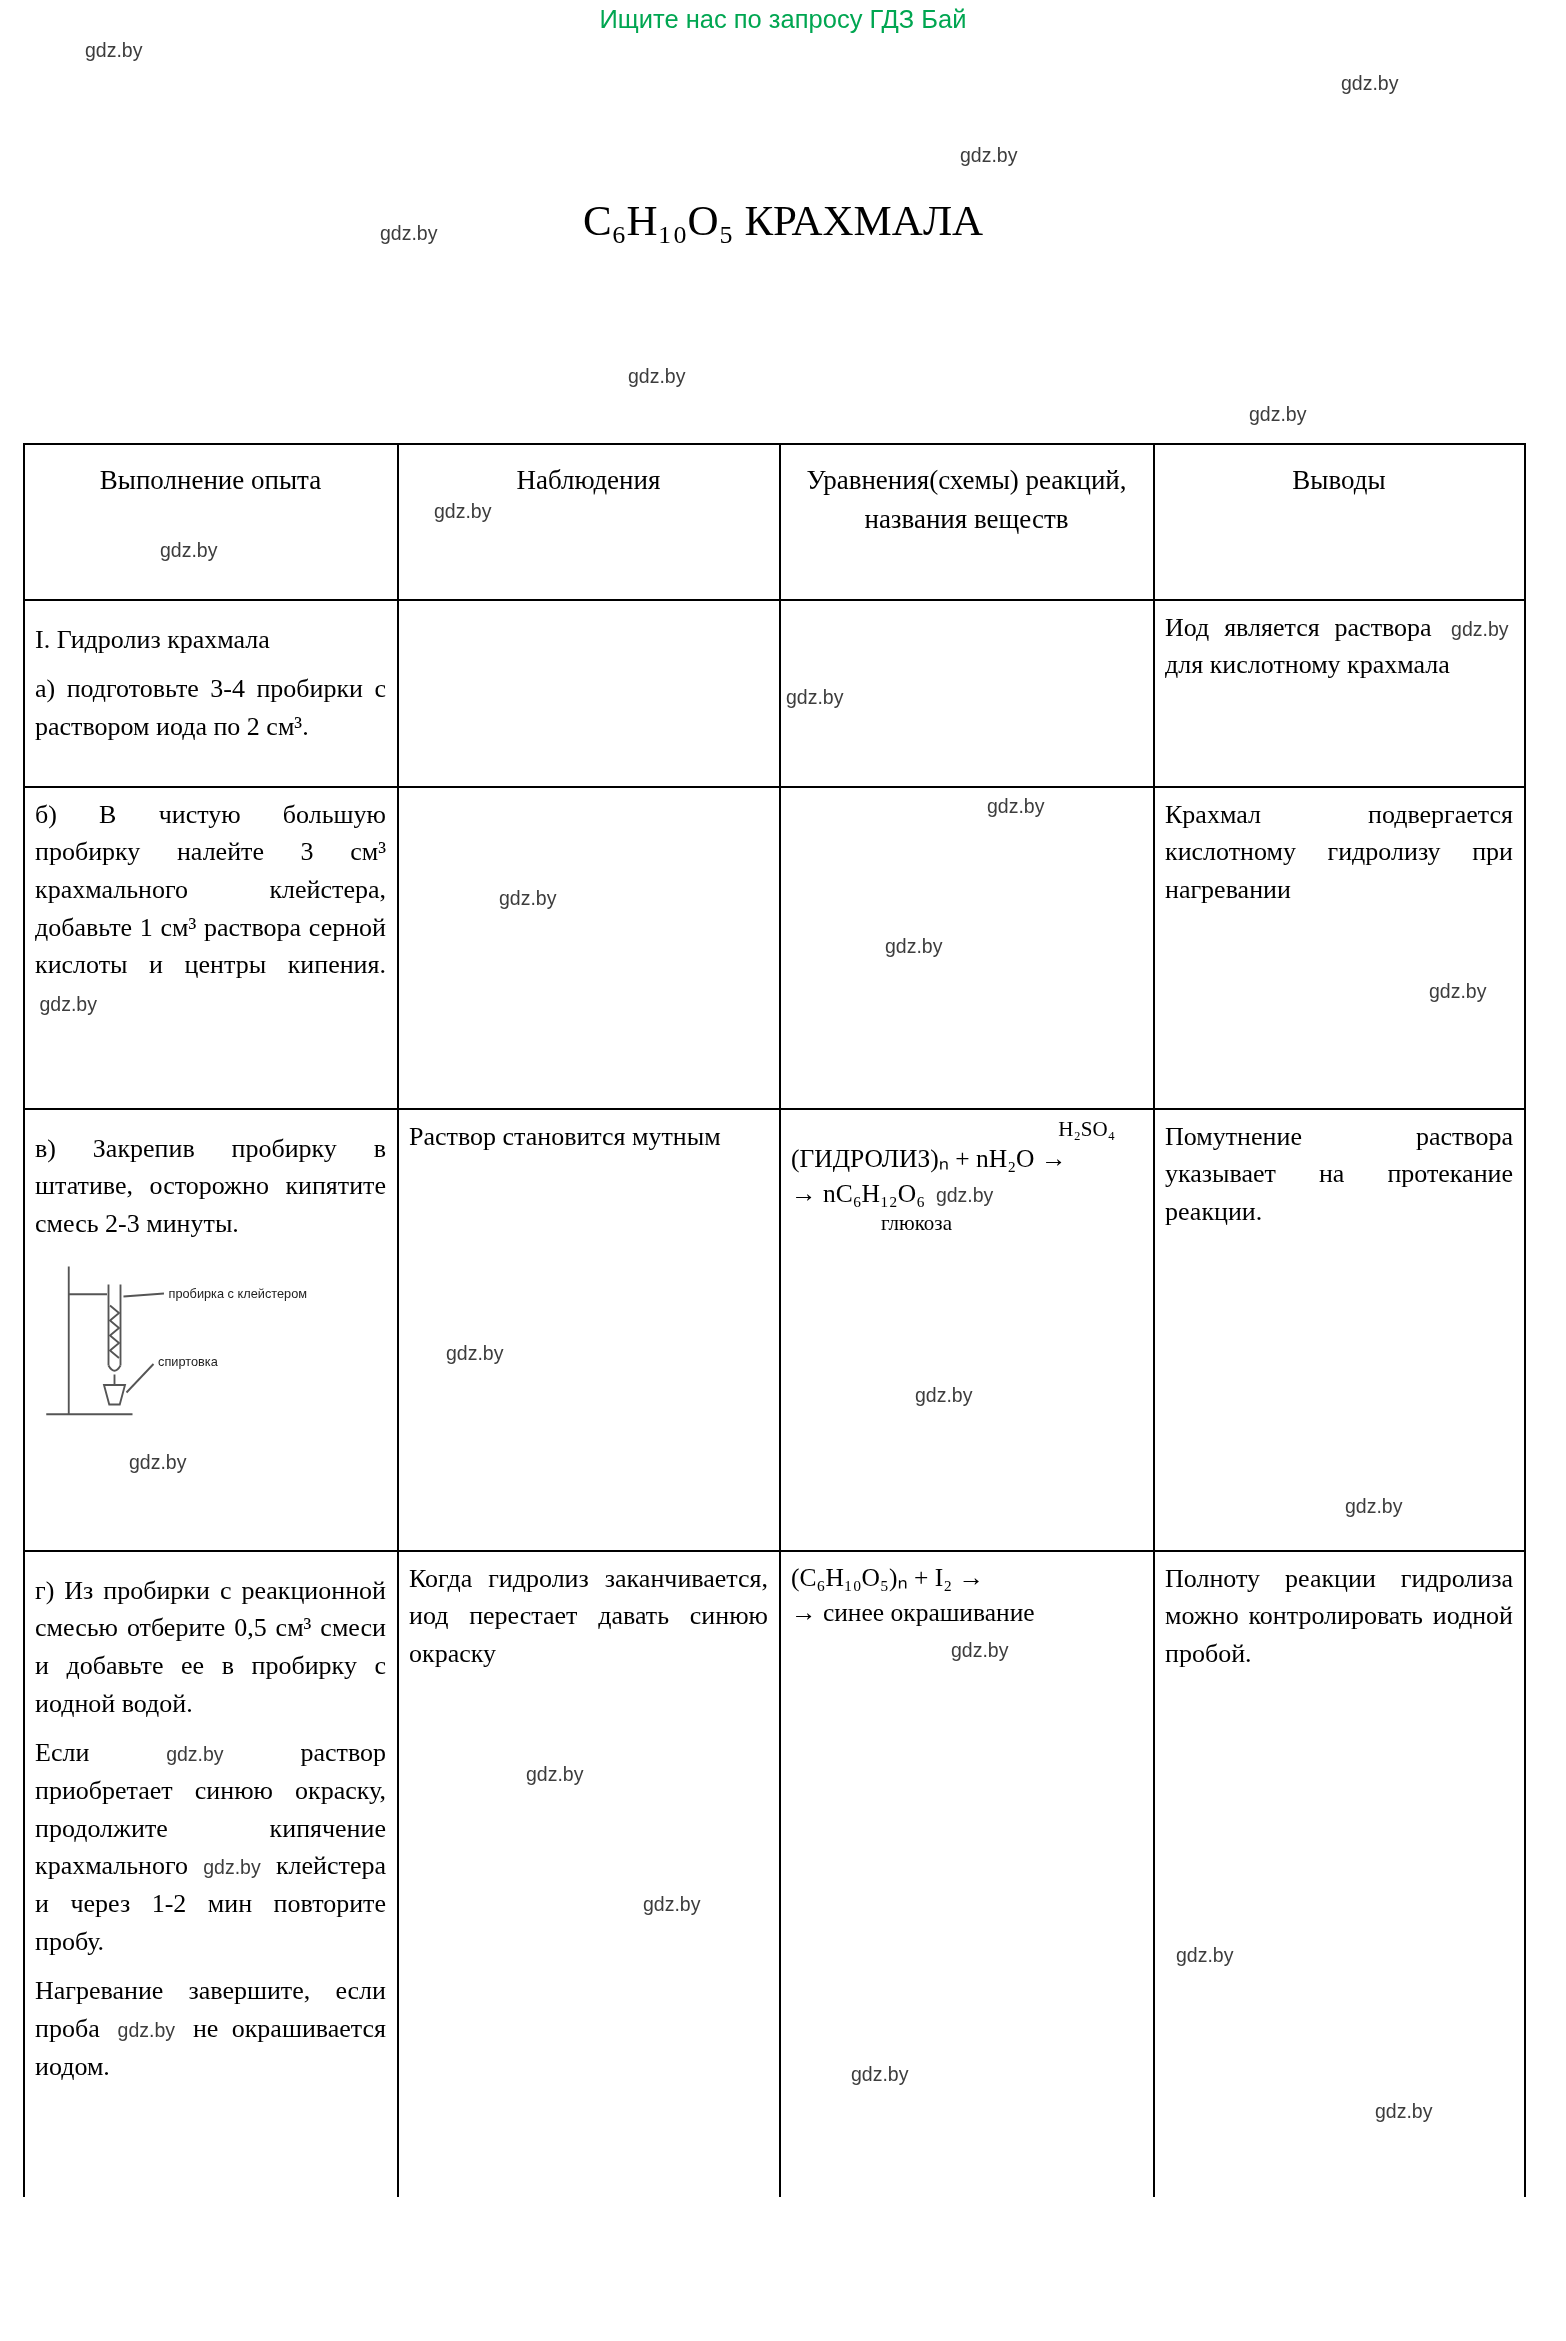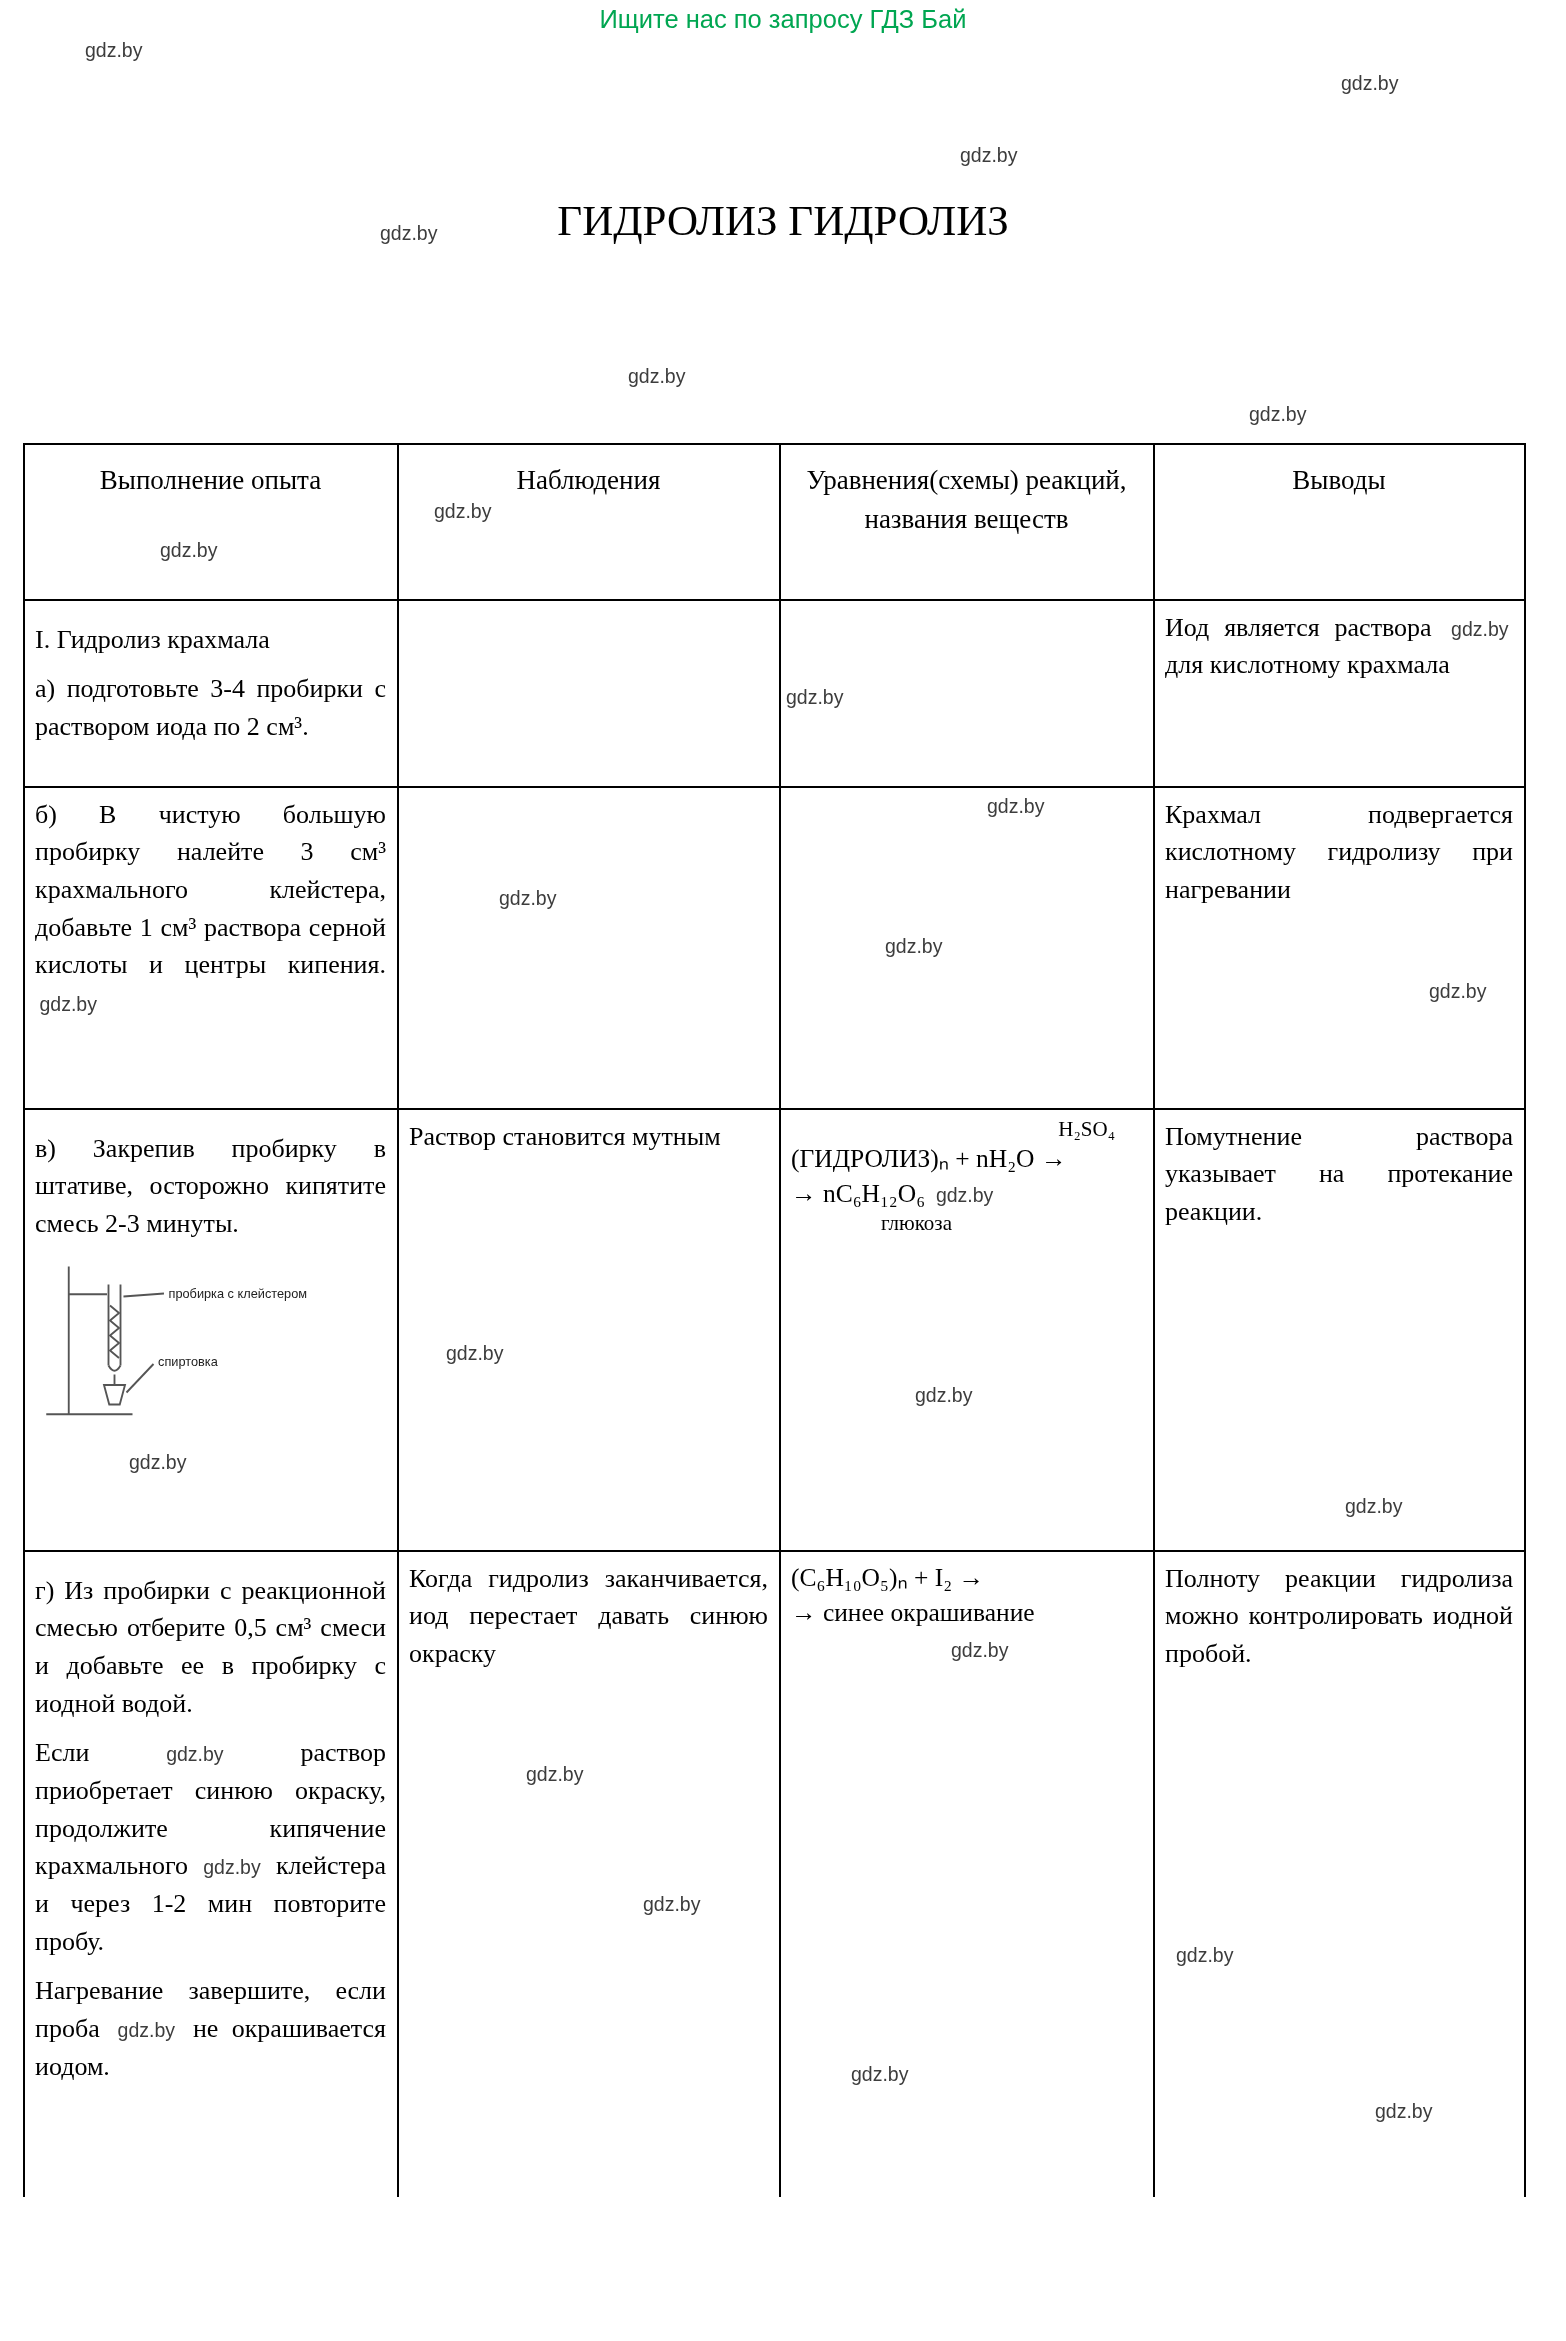--- a/index.html
+++ b/index.html
@@ -67,21 +67,21 @@
   .eq-note { font-size:21px; margin-left:90px; line-height:1.1; }
   .diagram-wrap { margin-top:10.5px; }
   .diag-label { font-family:"Liberation Sans", sans-serif; font-size:17px; fill:#222; }
 </style>
 </head>
 <body>
 
 <div class="page">
 
   <div class="promo">Ищите нас по запросу ГДЗ Бай</div>
-  <div class="subtitle">ГИДРОЛИЗ ГИДРОЛИЗ</div>
+  <div class="subtitle">C₆H₁₀O₅ КРАХМАЛА</div>
 
   <span class="wm" style="left:85px;top:39px">gdz.by</span>
   <span class="wm" style="left:1341px;top:72px">gdz.by</span>
   <span class="wm" style="left:960px;top:144px">gdz.by</span>
   <span class="wm" style="left:380px;top:222px">gdz.by</span>
   <span class="wm" style="left:628px;top:365px">gdz.by</span>
   <span class="wm" style="left:1249px;top:403px">gdz.by</span>
   <span class="wm" style="left:160px;top:539px">gdz.by</span>
   <span class="wm" style="left:434px;top:500px">gdz.by</span>
   <span class="wm" style="left:786px;top:686px">gdz.by</span>

